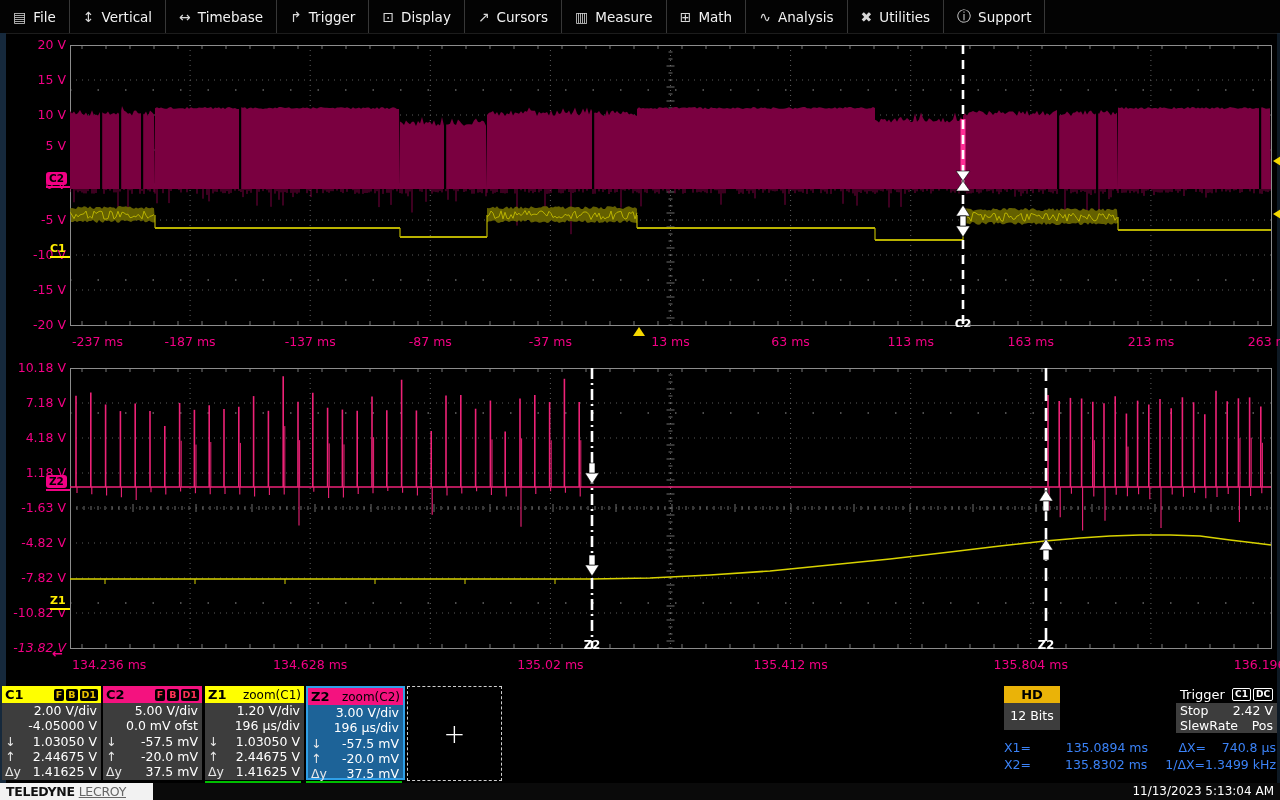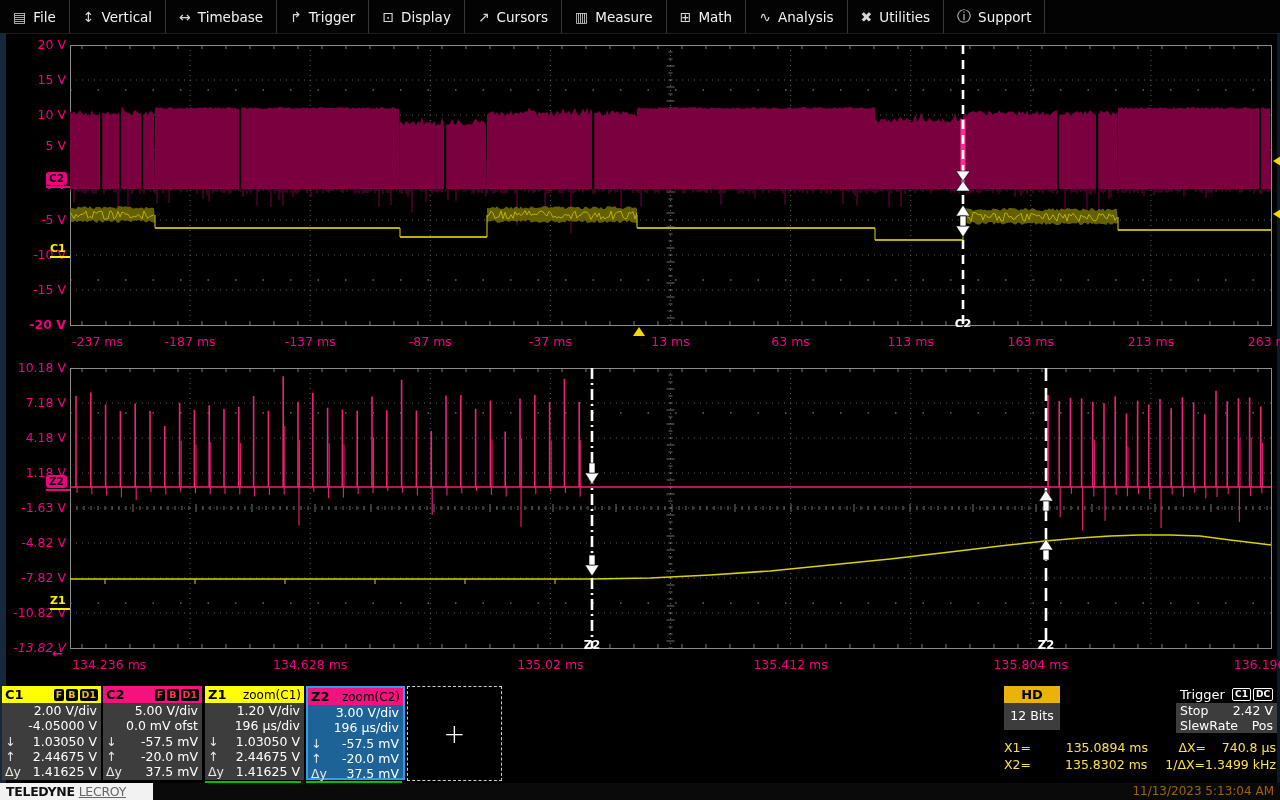--- a/index.html
+++ b/index.html
@@ -45,31 +45,31 @@
   #hd-title{color:#000;font-weight:bold;font-size:13px;}
   #hd-bits{color:#fff;font-size:12.5px;text-align:center;line-height:26px;}
   #tbase-box{left:1062px;top:686px;width:112px;height:47px;}
   #tbase-box .hdr{background:#ececec;}
   #tbase-box .hdr span{color:#000;font-size:13px;}
   #trig-box{left:1176px;top:686px;width:101px;height:47px;}
   #trig-box .hdr{background:#000;}
   #trig-title{color:#fff;font-size:13px;}
   .kbadge{background:#000;border:1px solid #fff;border-radius:2px;color:#fff;font-size:9px;font-weight:bold;
     padding:0 2px;height:11px;line-height:11px;margin-left:2px;}
-  .cur-row{position:absolute;left:1004px;width:272px;height:16px;display:flex;color:#fde047;font-size:12.5px;line-height:16px;white-space:nowrap;}
+  .cur-row{position:absolute;left:1004px;width:272px;height:16px;display:flex;color:#3b82f6;font-size:12.5px;line-height:16px;white-space:nowrap;}
   .cur-row .l1{width:44px;}
   .cur-row .v1{width:100px;text-align:right;}
   .cur-row .l2{width:52px;text-align:right;margin-left:6px;}
   .cur-row .v2{flex:1;text-align:right;}
   
   #status-bar{position:absolute;left:0;top:783px;width:1280px;height:17px;background:#0a0a0a;}
   #brand{position:absolute;left:0;top:0;width:153px;height:17px;background:#f2f2f2;display:flex;align-items:center;padding-left:6px;box-sizing:border-box;}
   #brand .b1{color:#111;font-weight:bold;font-size:12.5px;letter-spacing:-0.3px;}
   #brand .b2{color:#666;font-size:12.5px;margin-left:4px;letter-spacing:-0.3px;text-decoration:underline;}
-  #datetime{position:absolute;right:6px;top:0;height:17px;line-height:17px;color:#a16207;font-size:12px;}
+  #datetime{position:absolute;right:6px;top:0;height:17px;line-height:17px;color:#ffffff;font-size:12px;}
   svg{position:absolute;}
   .curlbl{font-weight:bold;fill:#fff;font-size:11.5px;font-family:"DejaVu Sans",sans-serif;}
 </style>
 </head>
 <body>
 
 <div id="stage">
   <div id="menu-bar">
       <div class="mi">
         <span class="mico">▤</span>
@@ -1394,21 +1394,21 @@
         <text x="976" y="281" text-anchor="middle" class="curlbl">Z2</text>
       </svg>
       <div class="ylab" style="left: 4px; top: 37px;">20 V</div>
       <div class="ylab" style="left: 4px; top: 72px;">15 V</div>
       <div class="ylab" style="left: 4px; top: 107px;">10 V</div>
       <div class="ylab" style="left: 4px; top: 138px;">5 V</div>
       <div class="ylab" style="left: 4px; top: 177px;">0 V</div>
       <div class="ylab" style="left: 4px; top: 212px;">-5 V</div>
       <div class="ylab" style="left: 4px; top: 247px;">-10 V</div>
       <div class="ylab" style="left: 4px; top: 282px;">-15 V</div>
-      <div class="ylab" style="left: 4px; top: 317px; font-weight: bold;">-20 V</div>
+      <div class="ylab" style="left: 4px; top: 317px;">-20 V</div>
       <div class="xlab" style="left: 72px; text-align: left; top: 334px;">-237 ms</div>
       <div class="xlab" style="left: 142.1px; top: 334px;">-187 ms</div>
       <div class="xlab" style="left: 262.2px; top: 334px;">-137 ms</div>
       <div class="xlab" style="left: 382.3px; top: 334px;">-87 ms</div>
       <div class="xlab" style="left: 502.4px; top: 334px;">-37 ms</div>
       <div class="xlab" style="left: 622.5px; top: 334px;">13 ms</div>
       <div class="xlab" style="left: 742.6px; top: 334px;">63 ms</div>
       <div class="xlab" style="left: 862.7px; top: 334px;">113 ms</div>
       <div class="xlab" style="left: 982.8px; top: 334px;">163 ms</div>
       <div class="xlab" style="left: 1102.9px; top: 334px;">213 ms</div>

